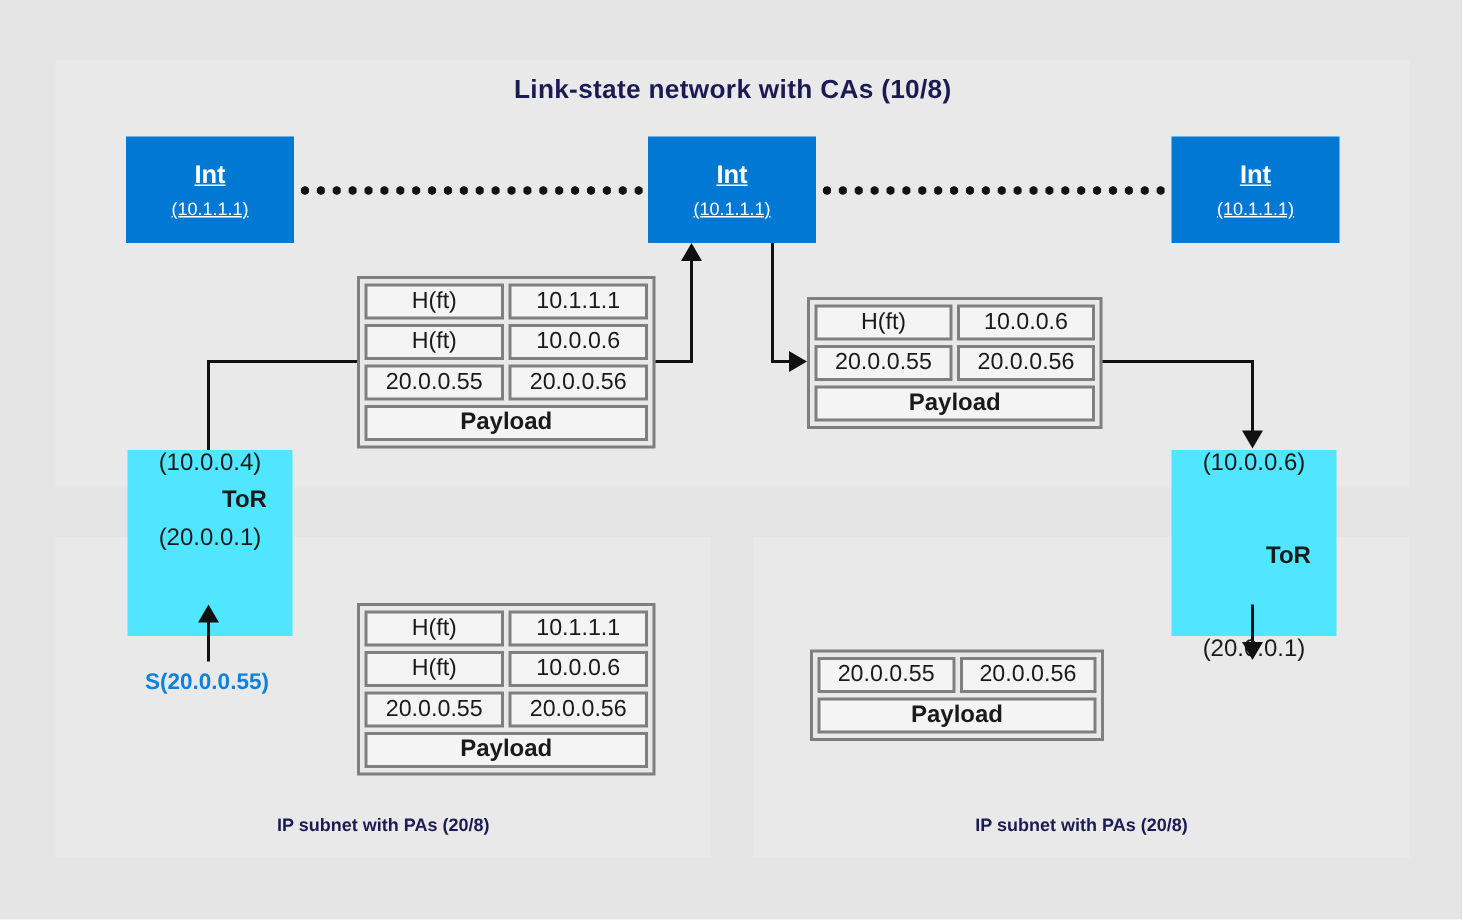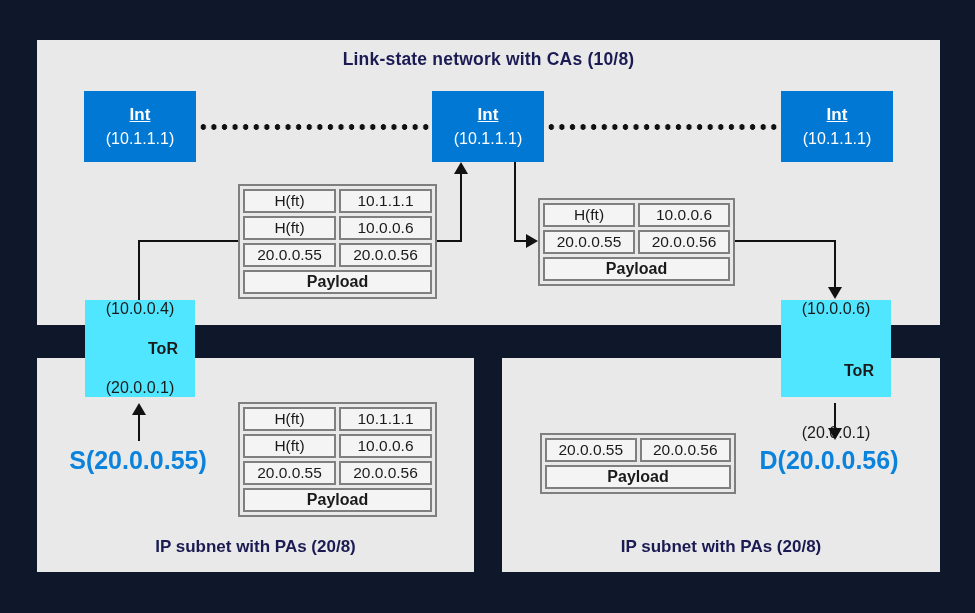--- a/index.html
+++ b/index.html
@@ -1,44 +1,44 @@
 <!DOCTYPE html>
 <html><head>
 <meta charset="utf-8">
 <style>
   * { margin:0; padding:0; box-sizing:border-box; }
   html,body { background:#ffffff; font-family:"Liberation Sans", sans-serif; }
-  .canvas { position:relative; width:975px; height:613px; background:#0f172a; overflow:hidden; }
+  .canvas { position:relative; width:975px; height:613px; background:#e5e5e5; overflow:hidden; }
 
   .panel { position:absolute; background:#e9e9e9; }
   .panel-top { left:37px; top:40px; width:903px; height:285px; }
   .panel-bl  { left:37px; top:358px; width:437px; height:214px; }
   .panel-br  { left:502px; top:358px; width:438px; height:214px; }
 
   .panel-title { position:absolute; left:0; right:0; top:9px; text-align:center;
     color:#1b1b53; font-weight:bold; font-size:17.5px; letter-spacing:0.2px; }
   .panel-caption { position:absolute; left:0; right:0; bottom:15px; text-align:center;
-    color:#1b1b53; font-weight:bold; font-size:17px; }
+    color:#1b1b53; font-weight:bold; font-size:12px; }
 
   .intbox { position:absolute; width:112px; height:71px; background:#0078d4; color:#ffffff;
     display:flex; flex-direction:column; align-items:center; justify-content:center; gap:5px; }
   .intbox .nm { font-weight:bold; font-size:17px;text-decoration:underline; }
-  .intbox .ad { font-size:16px; }
+  .intbox .ad { font-size:12px;text-decoration:underline; }
   .int-left { left:84px; top:91px; }
   .int-mid  { left:432px; top:91px; }
   .int-right{ left:781px; top:91px; }
 
   .dots { position:absolute; height:6px; top:124px;
     background-image: radial-gradient(circle, #111111 2.6px, transparent 3px);
     background-size:10.6px 6px; background-repeat:repeat-x; background-position:left center; }
   .dots-1 { left:198px; width:232px; }
   .dots-2 { left:546px; width:233px; }
 
-  .torbox { position:absolute; width:110px; height:97px; background:#50e6ff; color:#1a1a1a;
-    display:flex; flex-direction:column; align-items:center; justify-content:space-between; gap:7px; font-size:16px; }
+  .torbox { position:absolute; width:110px; height:124px; background:#50e6ff; color:#1a1a1a;
+    display:flex; flex-direction:column; align-items:center; justify-content:flex-start; gap:7px; font-size:16px; }
   .torbox .nm { font-weight:bold;margin-left:46px; }
   .tor-left { left:85px; top:300px; }
   .tor-right{ left:781px; top:300px;gap:44px; }
 
   table.pkt { position:absolute; border-collapse:separate; border-spacing:3px;
     border:2px solid #7f7f7f; table-layout:fixed; }
   table.pkt td { border:2px solid #7f7f7f; background:#f4f4f4; color:#1a1a1a;
     text-align:center; font-size:15.5px; height:24px; padding:0 2px; white-space:nowrap; overflow:hidden; }
   table.pkt td.payload { font-weight:bold; font-size:16px; }
   .pkt-1 { left:238px; top:184px; width:199px; }
@@ -46,21 +46,21 @@
   .pkt-3 { left:238px; top:402px; width:199px; }
   .pkt-4 { left:540px; top:433px; width:196px; }
 
   .line { position:absolute; background:#111111; }
   .arrow { position:absolute; width:0; height:0; }
   .arrow-up    { border-left:7px solid transparent; border-right:7px solid transparent; border-bottom:12px solid #111111; }
   .arrow-down  { border-left:7px solid transparent; border-right:7px solid transparent; border-top:12px solid #111111; }
   .arrow-right { border-top:7px solid transparent; border-bottom:7px solid transparent; border-left:12px solid #111111; }
 
   .endpoint { position:absolute; width:170px; text-align:center; color:#0b83dd;
-    font-weight:bold; font-size:25px; }
+    font-weight:bold; font-size:15px; }
   .ep-s { left:53px; top:446px; }
   .ep-d { left:744px; top:446px; }
 </style>
 </head>
 <body>
 
 <div class="canvas">
 
   <section class="panel panel-top">
     <div class="panel-title">Link-state network with CAs (10/8)</div>
@@ -182,15 +182,14 @@
   <div class="line" style="left:834px; top:240px; width:2px; height:49px;"></div>
   <div class="arrow arrow-down" style="left:828px; top:287px;"></div>
 
   <div class="line" style="left:138px; top:413px; width:2px; height:28px;"></div>
   <div class="arrow arrow-up" style="left:132px; top:403px;"></div>
 
   <div class="line" style="left:834px; top:403px; width:2px; height:27px;"></div>
   <div class="arrow arrow-down" style="left:828px; top:428px;"></div>
 
   <div class="endpoint ep-s">S(20.0.0.55)</div>
-  <div class="endpoint ep-d">D(20.0.0.56)</div>
 
 </div>
 
 </body></html>

